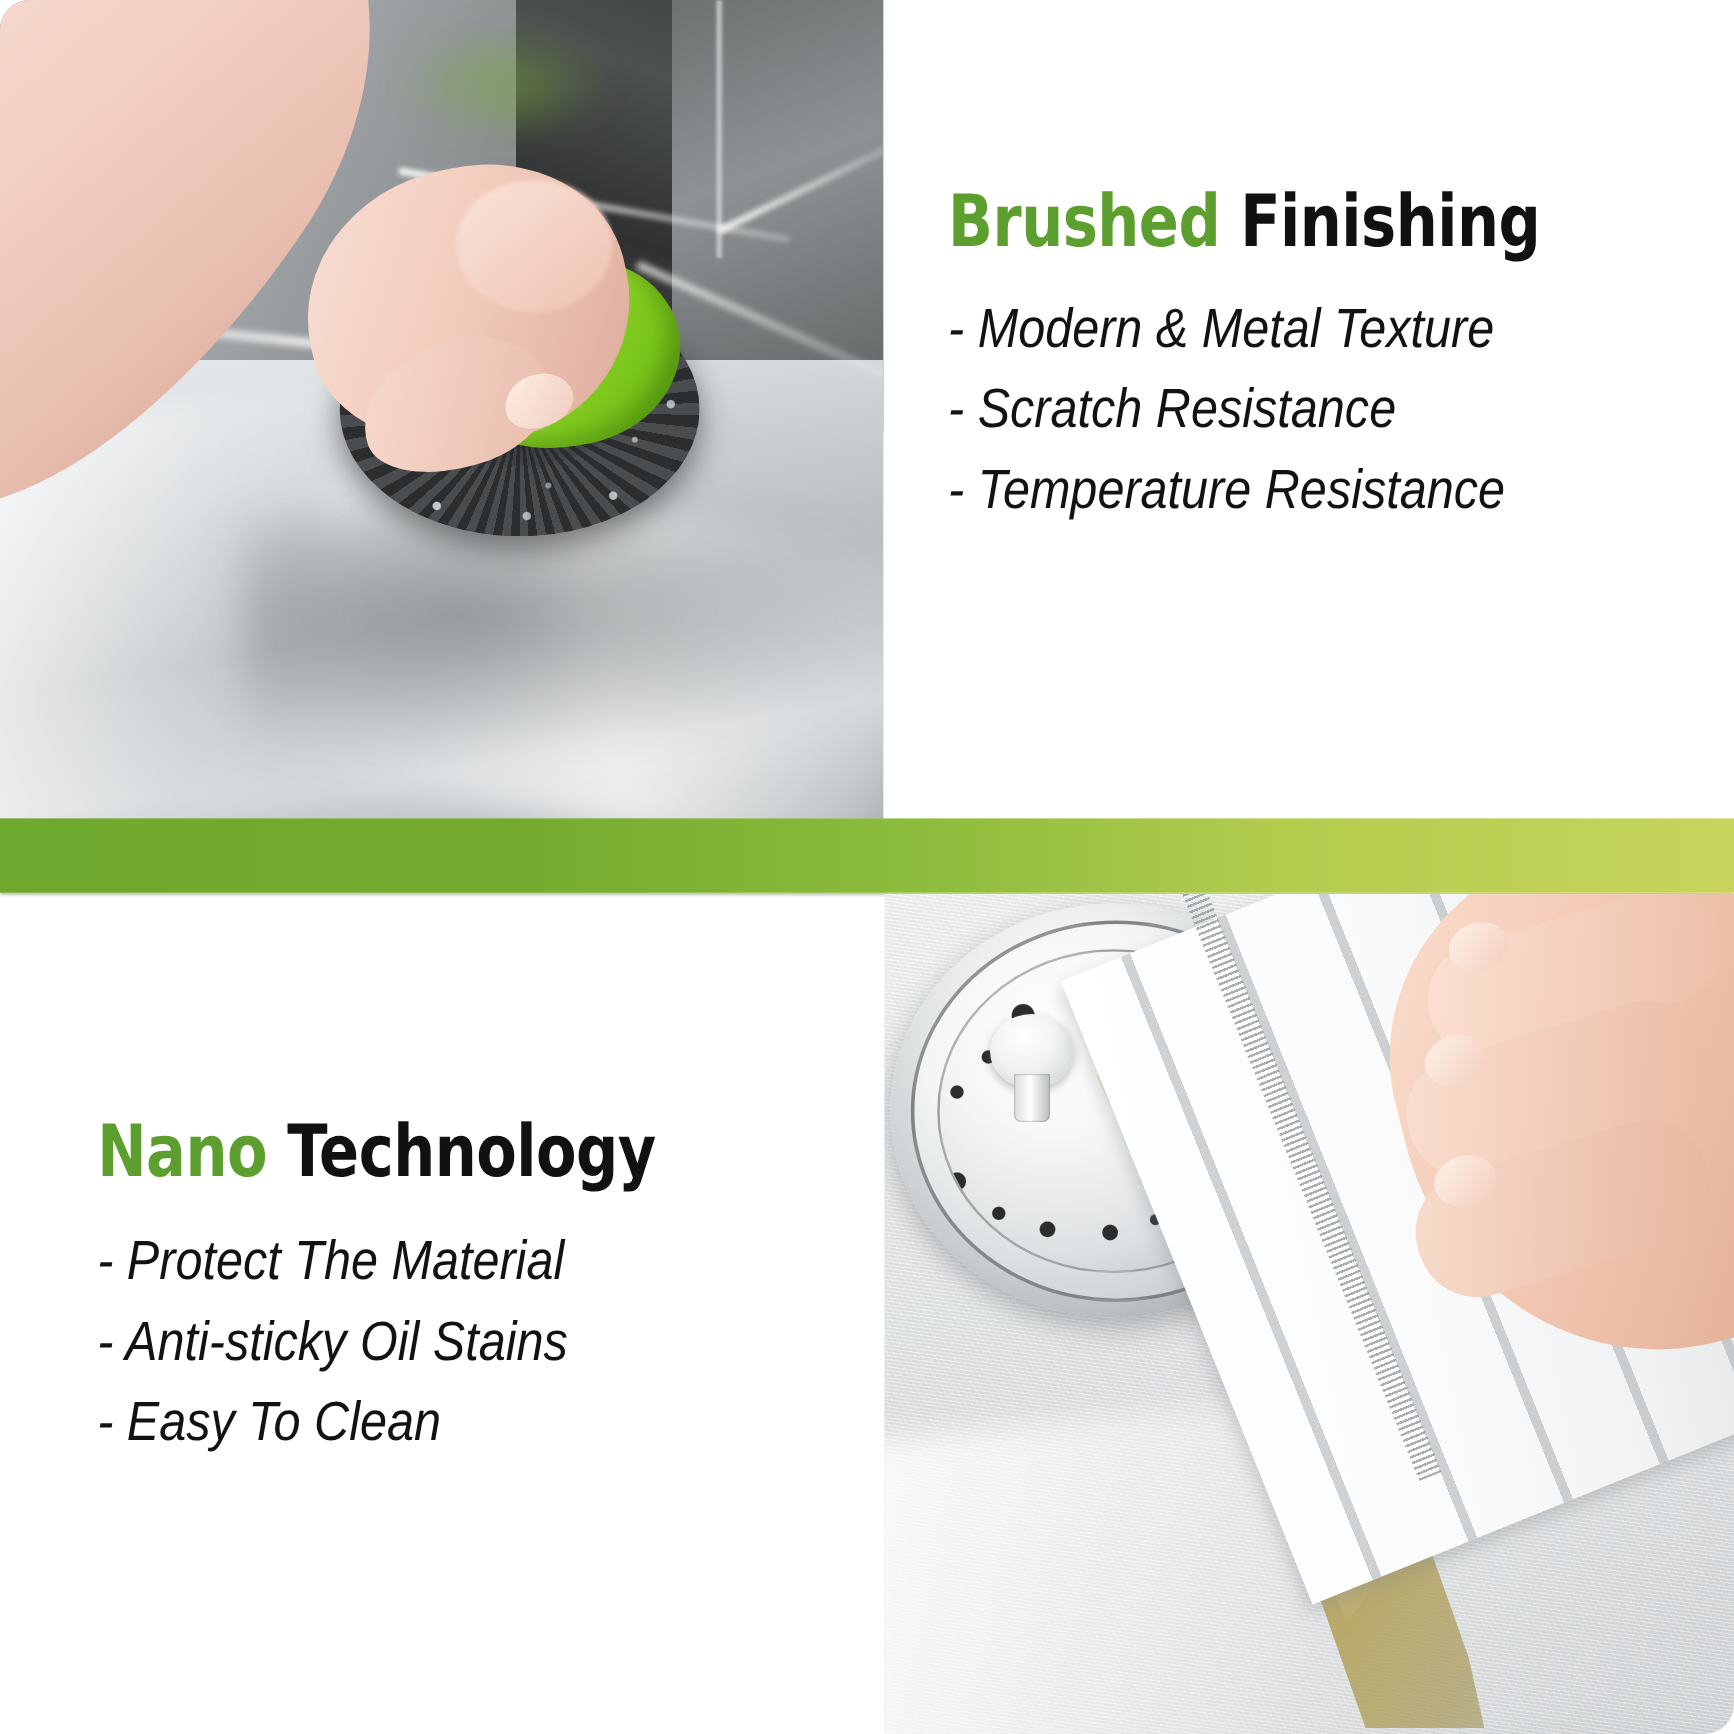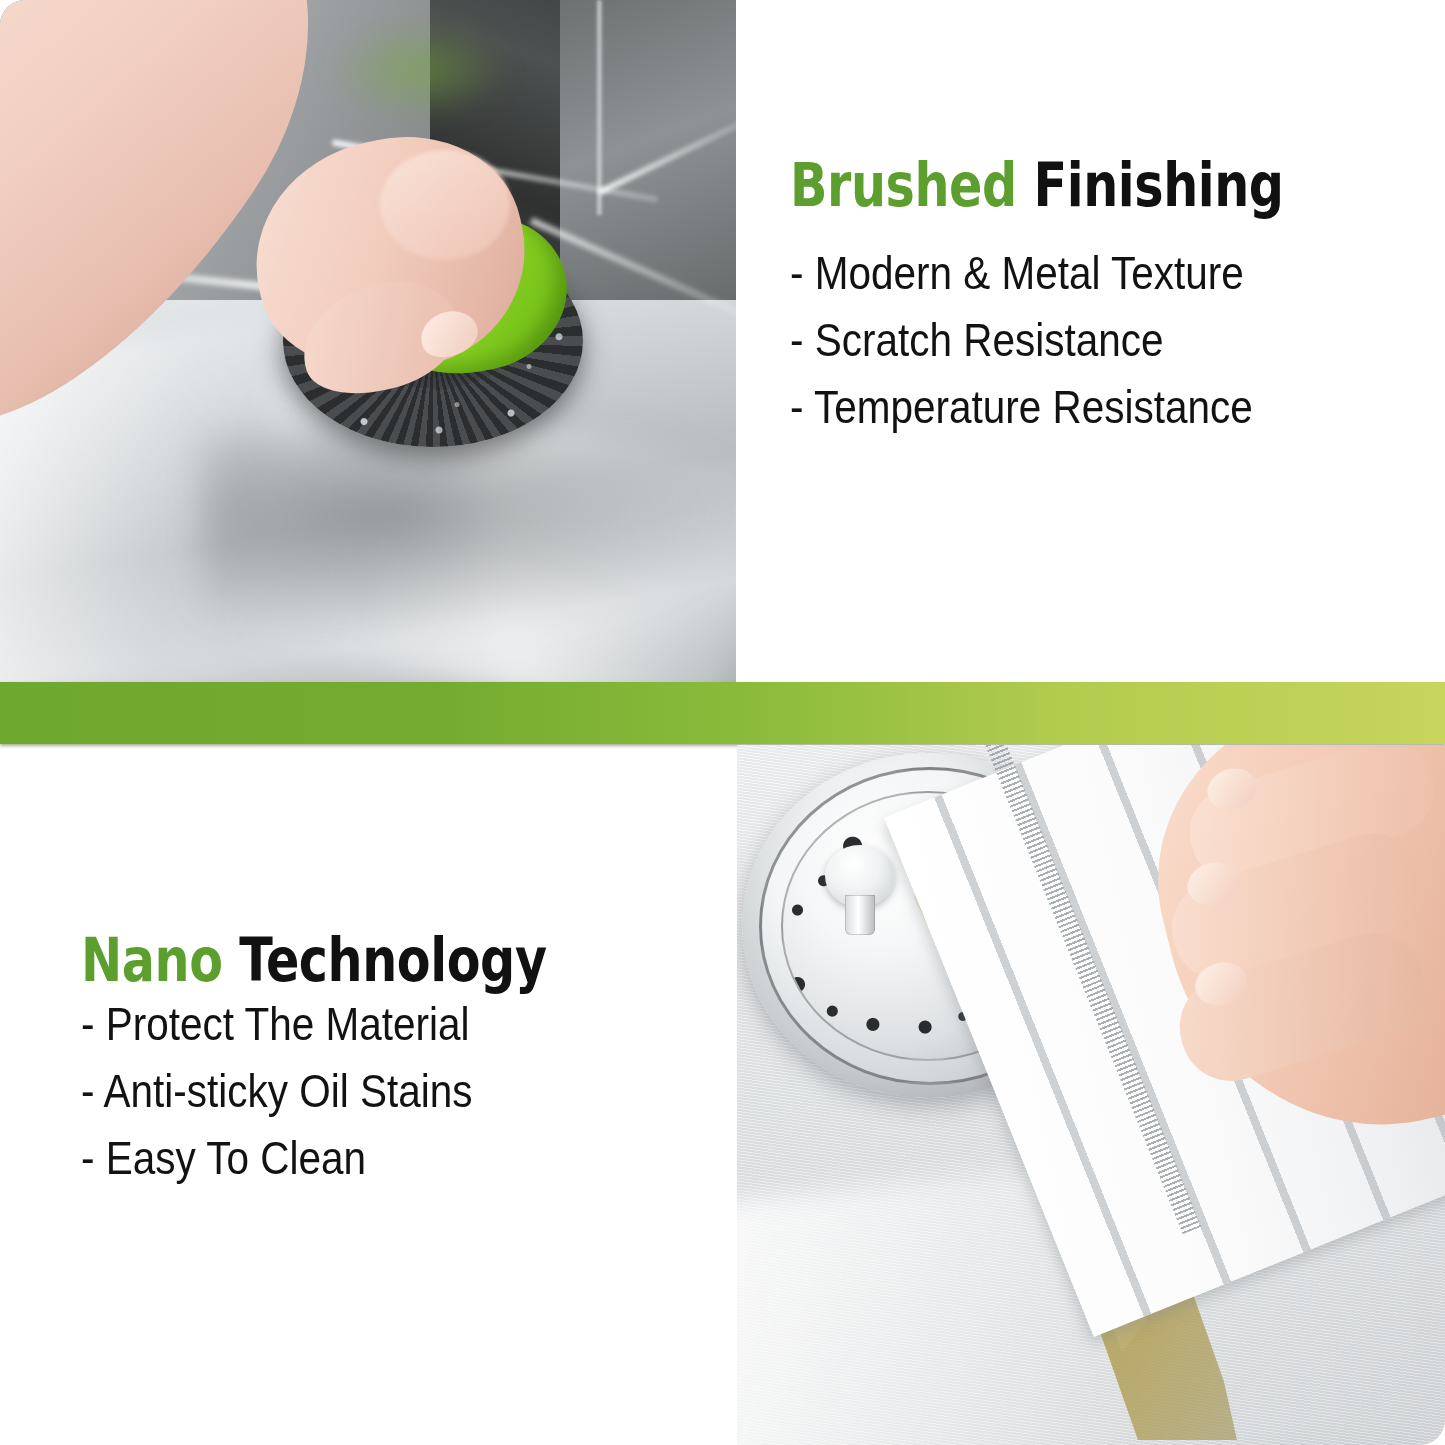--- a/index.html
+++ b/index.html
@@ -194,25 +194,25 @@
   
   .txt-tr{position:absolute;left:790px;top:155px;width:620px;}
   .txt-bl{position:absolute;left:81px;top:930px;width:640px;}
 
   .headline{font-family:"DejaVu Sans",sans-serif;font-weight:bold;
     font-size:60px;line-height:1.02;letter-spacing:-0.5px;
     transform:scaleX(.82);transform-origin:left center;white-space:nowrap;margin:0;}
   .hl-green{color:#5d9f2e;}
   .hl-black{color:#111111;}
 
-  ul.feat{list-style:none;margin:0;padding:0;}
+  ul.feat{list-style:none;margin:0;padding:0;font-style:italic;}
   ul.feat li{font-family:"Liberation Sans",sans-serif;font-size:46px;color:#121212;
     line-height:1.45;white-space:nowrap;transform:scaleX(.88);transform-origin:left center;}
   .txt-tr ul.feat{margin-top:24px;}
-  .txt-bl ul.feat{}
+  .txt-bl ul.feat{margin-top:26px;}
 </style>
 </head>
 <body>
 
 <div id="poster">
 
   <div class="photo-tl">
     <div class="tl-wall-left"></div>
     <div class="tl-wall-right"></div>
     <div class="tl-wall-far"></div>

